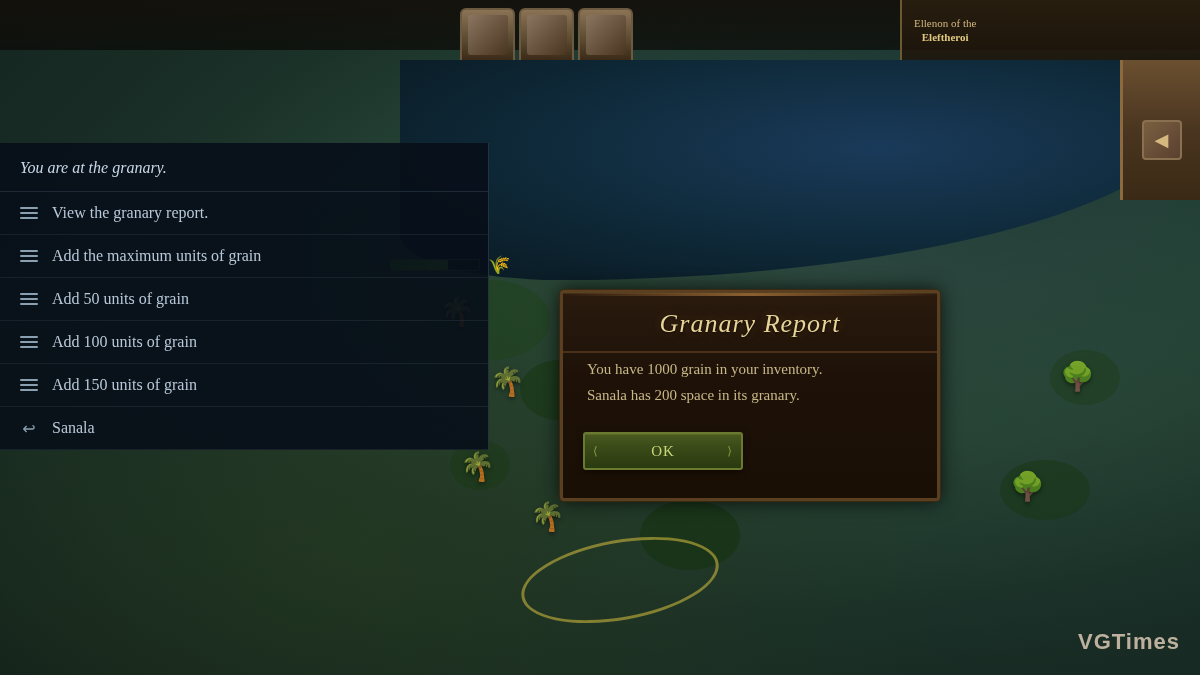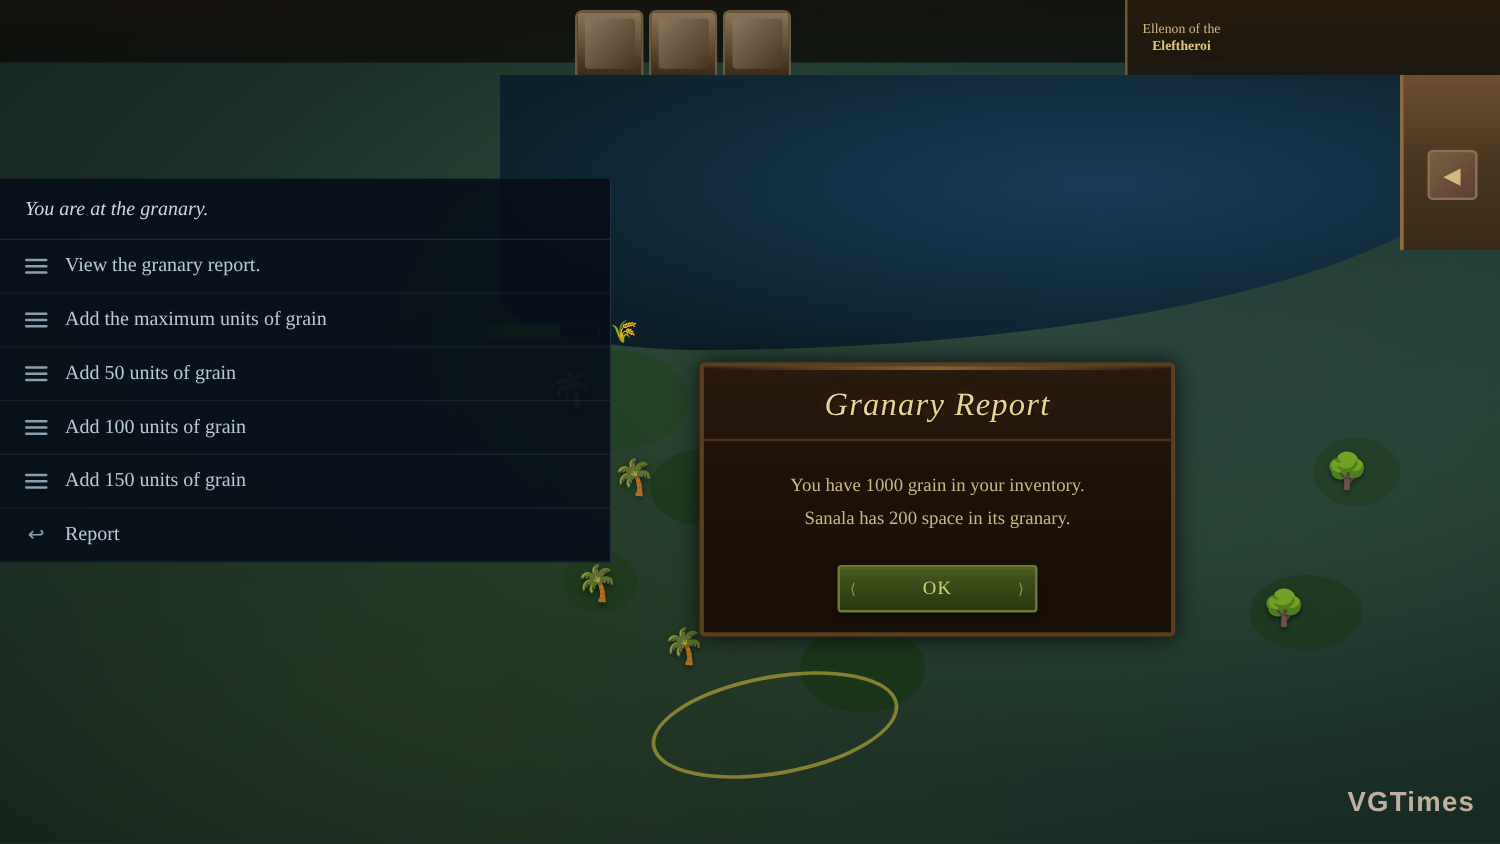--- a/index.html
+++ b/index.html
@@ -281,35 +281,34 @@
     .dialog-title {
       color: #e8d498;
       font-size: 26px;
       font-family: Georgia, serif;
       font-style: italic;
       text-shadow: 0 1px 3px rgba(0,0,0,0.8), 0 0 10px rgba(180,140,60,0.3);
       letter-spacing: 1px;
     }
 
     .dialog-body {
-      padding: 24px 24px 16px;
-      text-align: center;
+      padding: 4px 24px 16px;
     }
 
     .dialog-text {
       color: #c8b888;
       font-size: 15px;
       line-height: 1.7;
       font-family: Georgia, serif;
     }
 
     .dialog-footer {
-      padding: 8px 20px 16px;
-      display: flex;
-      justify-content: center;
+      padding: 8px 20px 28px;
+      display: flex;
+      justify-content: flex-start;
     }
 
     .ok-button {
       width: 160px;
       height: 38px;
       background: linear-gradient(180deg, #4a5a20 0%, #3a4a18 40%, #2a3a10 100%);
       border: 2px solid #6a7a30;
       border-radius: 3px;
       color: #c8d878;
       font-size: 15px;
@@ -466,21 +465,21 @@
       <div class="menu-icon-line"></div>
       <div class="menu-icon-line"></div>
       <div class="menu-icon-line"></div>
     </div>
     <span>Add 150 units of grain</span>
   </div>
 
 
   <div class="menu-item">
     <div class="leave-icon">↩</div>
-    <span>Report</span>
+    <span>Sanala</span>
   </div>
 </div>
 
 <div class="dialog-box">
   <div class="dialog-title-bar">
     <span class="dialog-title">Granary Report</span>
   </div>
   <div class="dialog-body">
     <p class="dialog-text">
       <span>You have 1000 grain in your inventory.</span><br>

